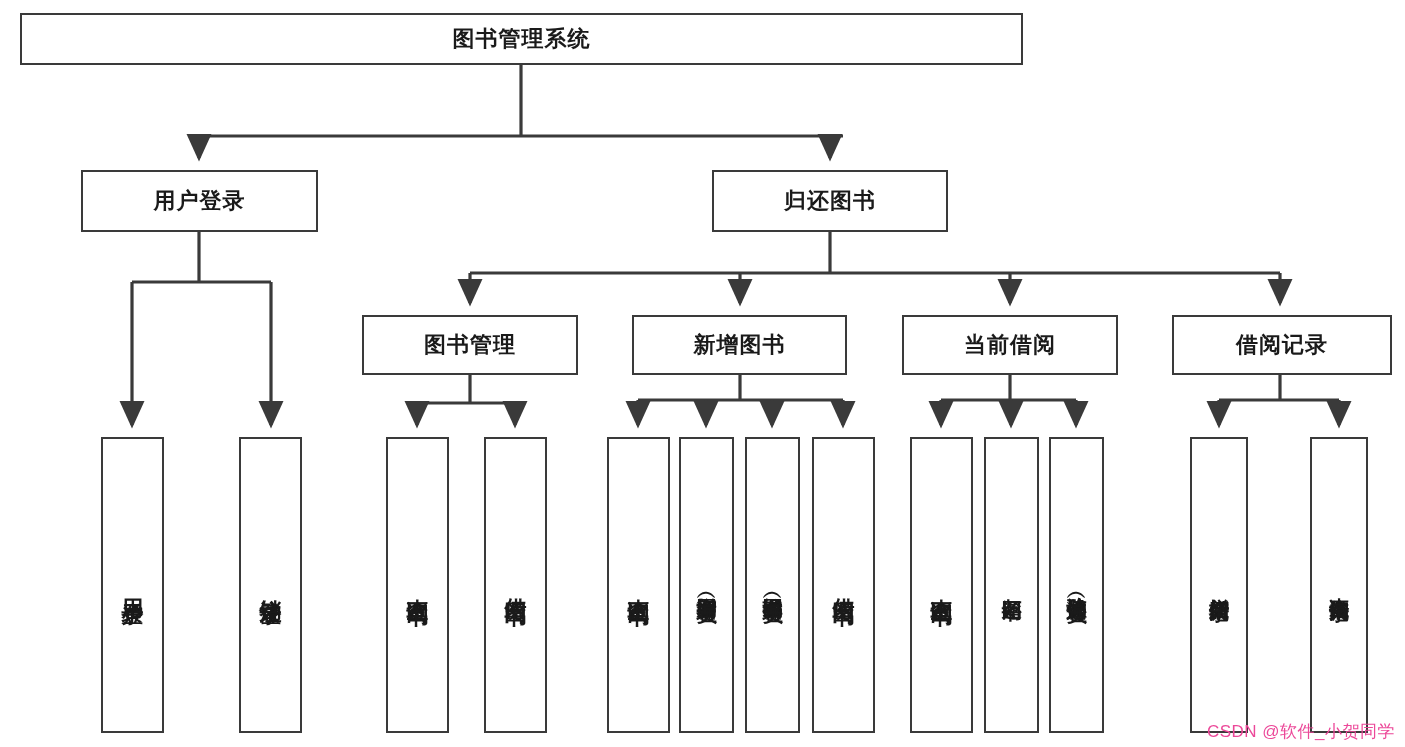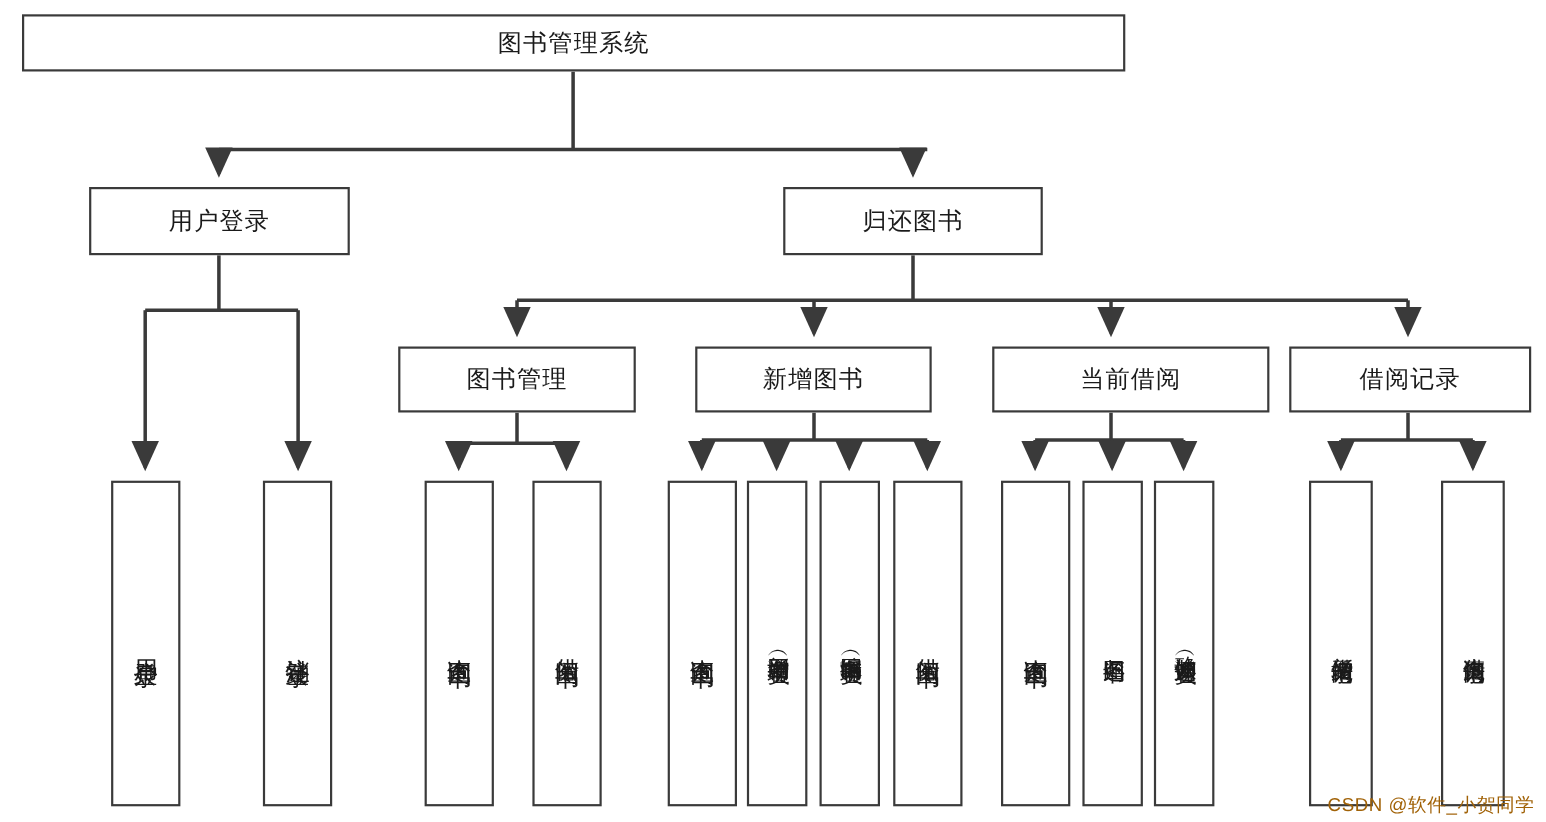--- a/index.html
+++ b/index.html
@@ -26,20 +26,21 @@
   .node {
     position: absolute;
     box-sizing: border-box;
     border: 2.5px solid #3a3a3a;
     background: #ffffff;
     color: #1a1a1a;
     display: flex;
     align-items: center;
     justify-content: center;
     text-align: left;
+    font-weight: bold;
   }
   .node.horiz {
     font-size: 22px;
     letter-spacing: 1px;
   }
   .node.vert {
     writing-mode: vertical-rl;
     text-orientation: upright;
     font-size: 22px;
     line-height: 1.28;
@@ -49,21 +50,21 @@
   .node.vert .vtext {
     writing-mode: vertical-rl;
     text-orientation: upright;
     display: block;
   }
   #watermark {
     position: absolute;
     right: 10px;
     bottom: 4px;
     font-size: 17px;
-    color: #a16207;
+    color: #ec4899;
     white-space: nowrap;
     letter-spacing: 0.5px;
   }
 </style>
 </head>
 <body>
 
 <div id="canvas">
 
   <svg id="edges" viewBox="0 0 1405 747" xmlns="http://www.w3.org/2000/svg">
@@ -126,21 +127,21 @@
   <div class="node horiz" id="node-l2-1" style="left: 712px; top: 170px; width: 236px; height: 62px;">
     <span>归还图书</span>
   </div>
 
   <div class="node horiz" id="node-l3-0" style="left: 362px; top: 315px; width: 216px; height: 60px;">
     <span>图书管理</span>
   </div>
   <div class="node horiz" id="node-l3-1" style="left: 632px; top: 315px; width: 215px; height: 60px;">
     <span>新增图书</span>
   </div>
-  <div class="node horiz" id="node-l3-2" style="left: 902px; top: 315px; width: 252px; height: 60px;">
+  <div class="node horiz" id="node-l3-2" style="left: 902px; top: 315px; width: 216px; height: 60px;">
     <span>当前借阅</span>
   </div>
   <div class="node horiz" id="node-l3-3" style="left: 1172px; top: 315px; width: 220px; height: 60px;">
     <span>借阅记录</span>
   </div>
 
   <div class="node vert" id="node-leaf-0" style="left: 101px; top: 437px; width: 63px; height: 296px;">
     <span class="vtext">用户登录</span>
   </div>
   <div class="node vert" id="node-leaf-1" style="left: 239px; top: 437px; width: 63px; height: 296px;">

